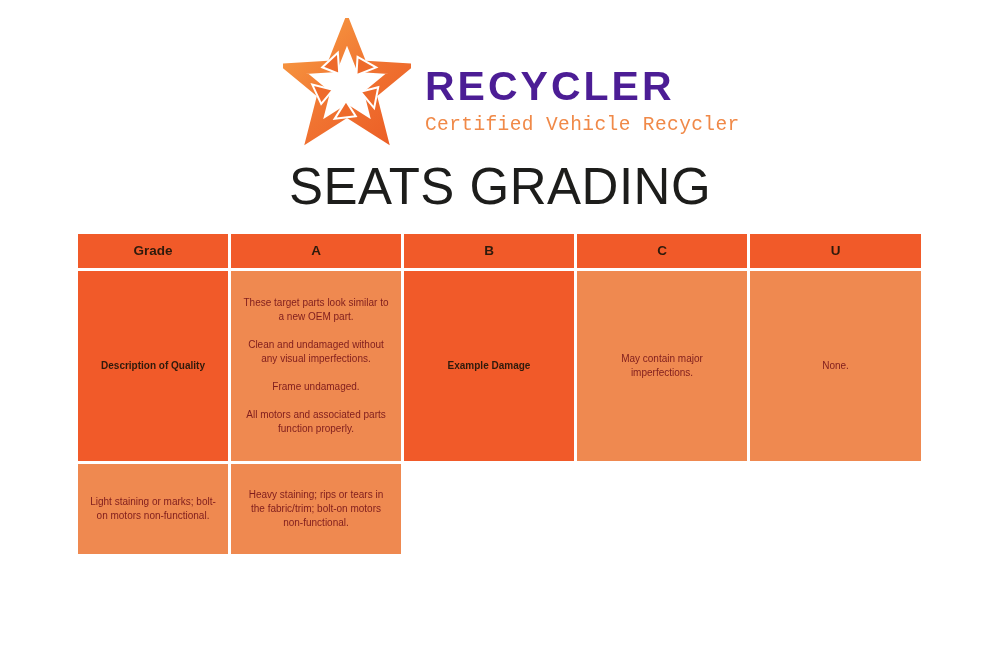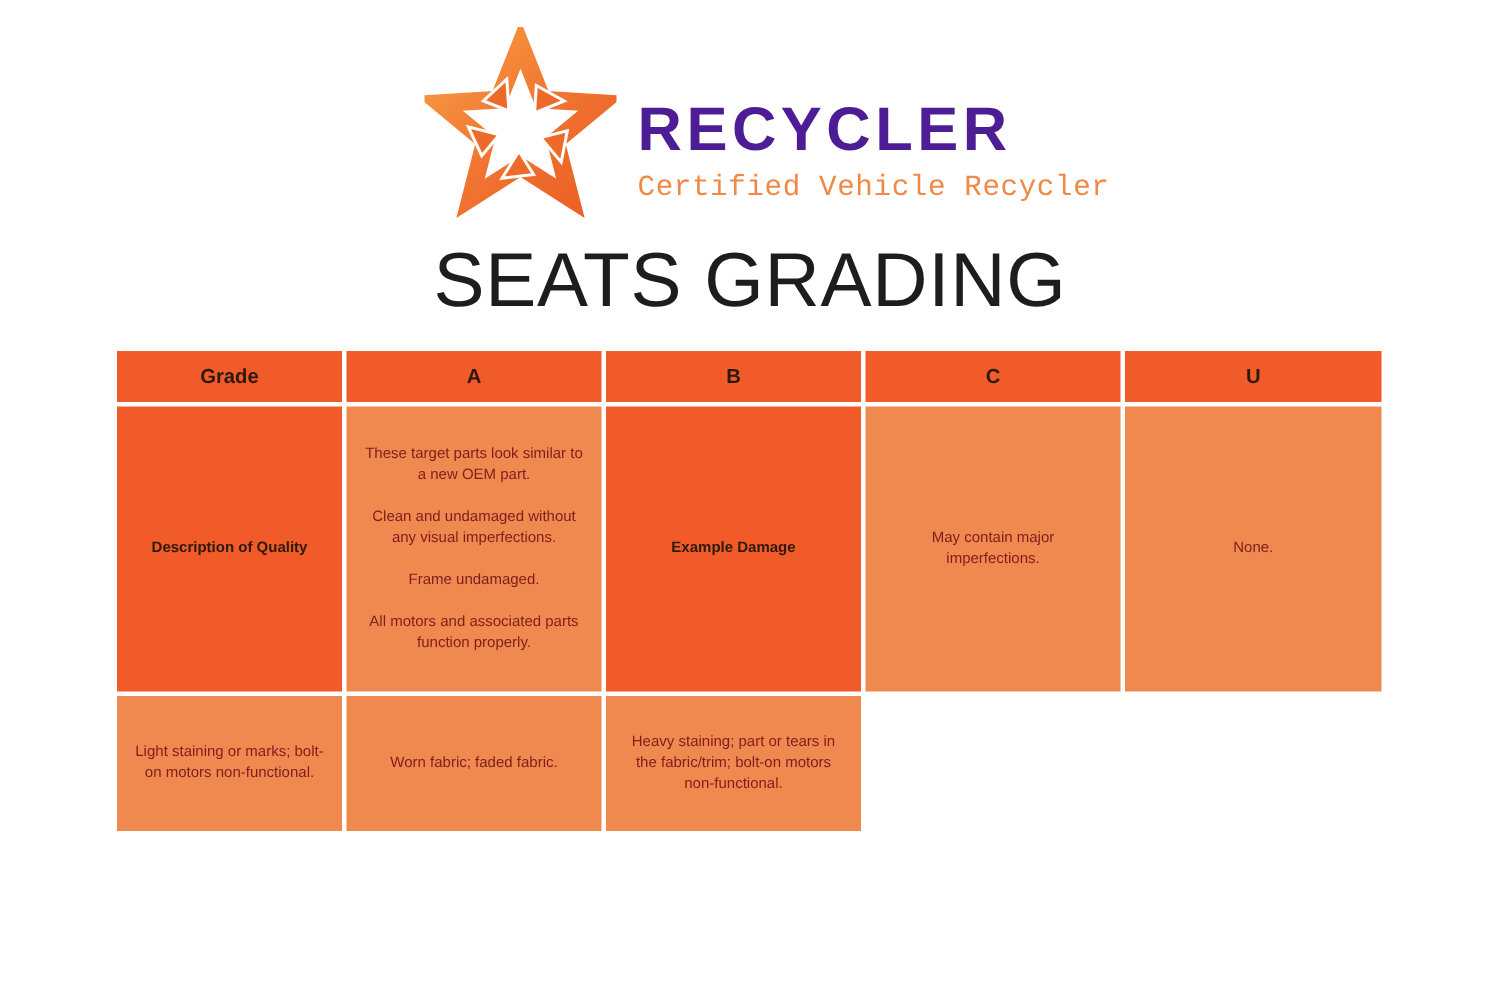--- a/index.html
+++ b/index.html
@@ -74,15 +74,14 @@
 Clean and undamaged without any visual imperfections.
 
 Frame undamaged.
 
 All motors and associated parts function properly.</div>
   <div class="cell rowlabel">Example Damage</div>
 
   <div class="cell data">May contain major imperfections.</div>
   <div class="cell data">None.</div>
   <div class="cell data">Light staining or marks; bolt-on motors non-functional.</div>
-  <div class="cell data">Worn fabric; faded fabric.</div>
-  <div class="cell data">Heavy staining; part or tears in the fabric/trim; bolt-on motors non-functional.</div>
+  <div class="cell data">Heavy staining; rips or tears in the fabric/trim; bolt-on motors non-functional.</div>
 </div>
 
 </body></html>

